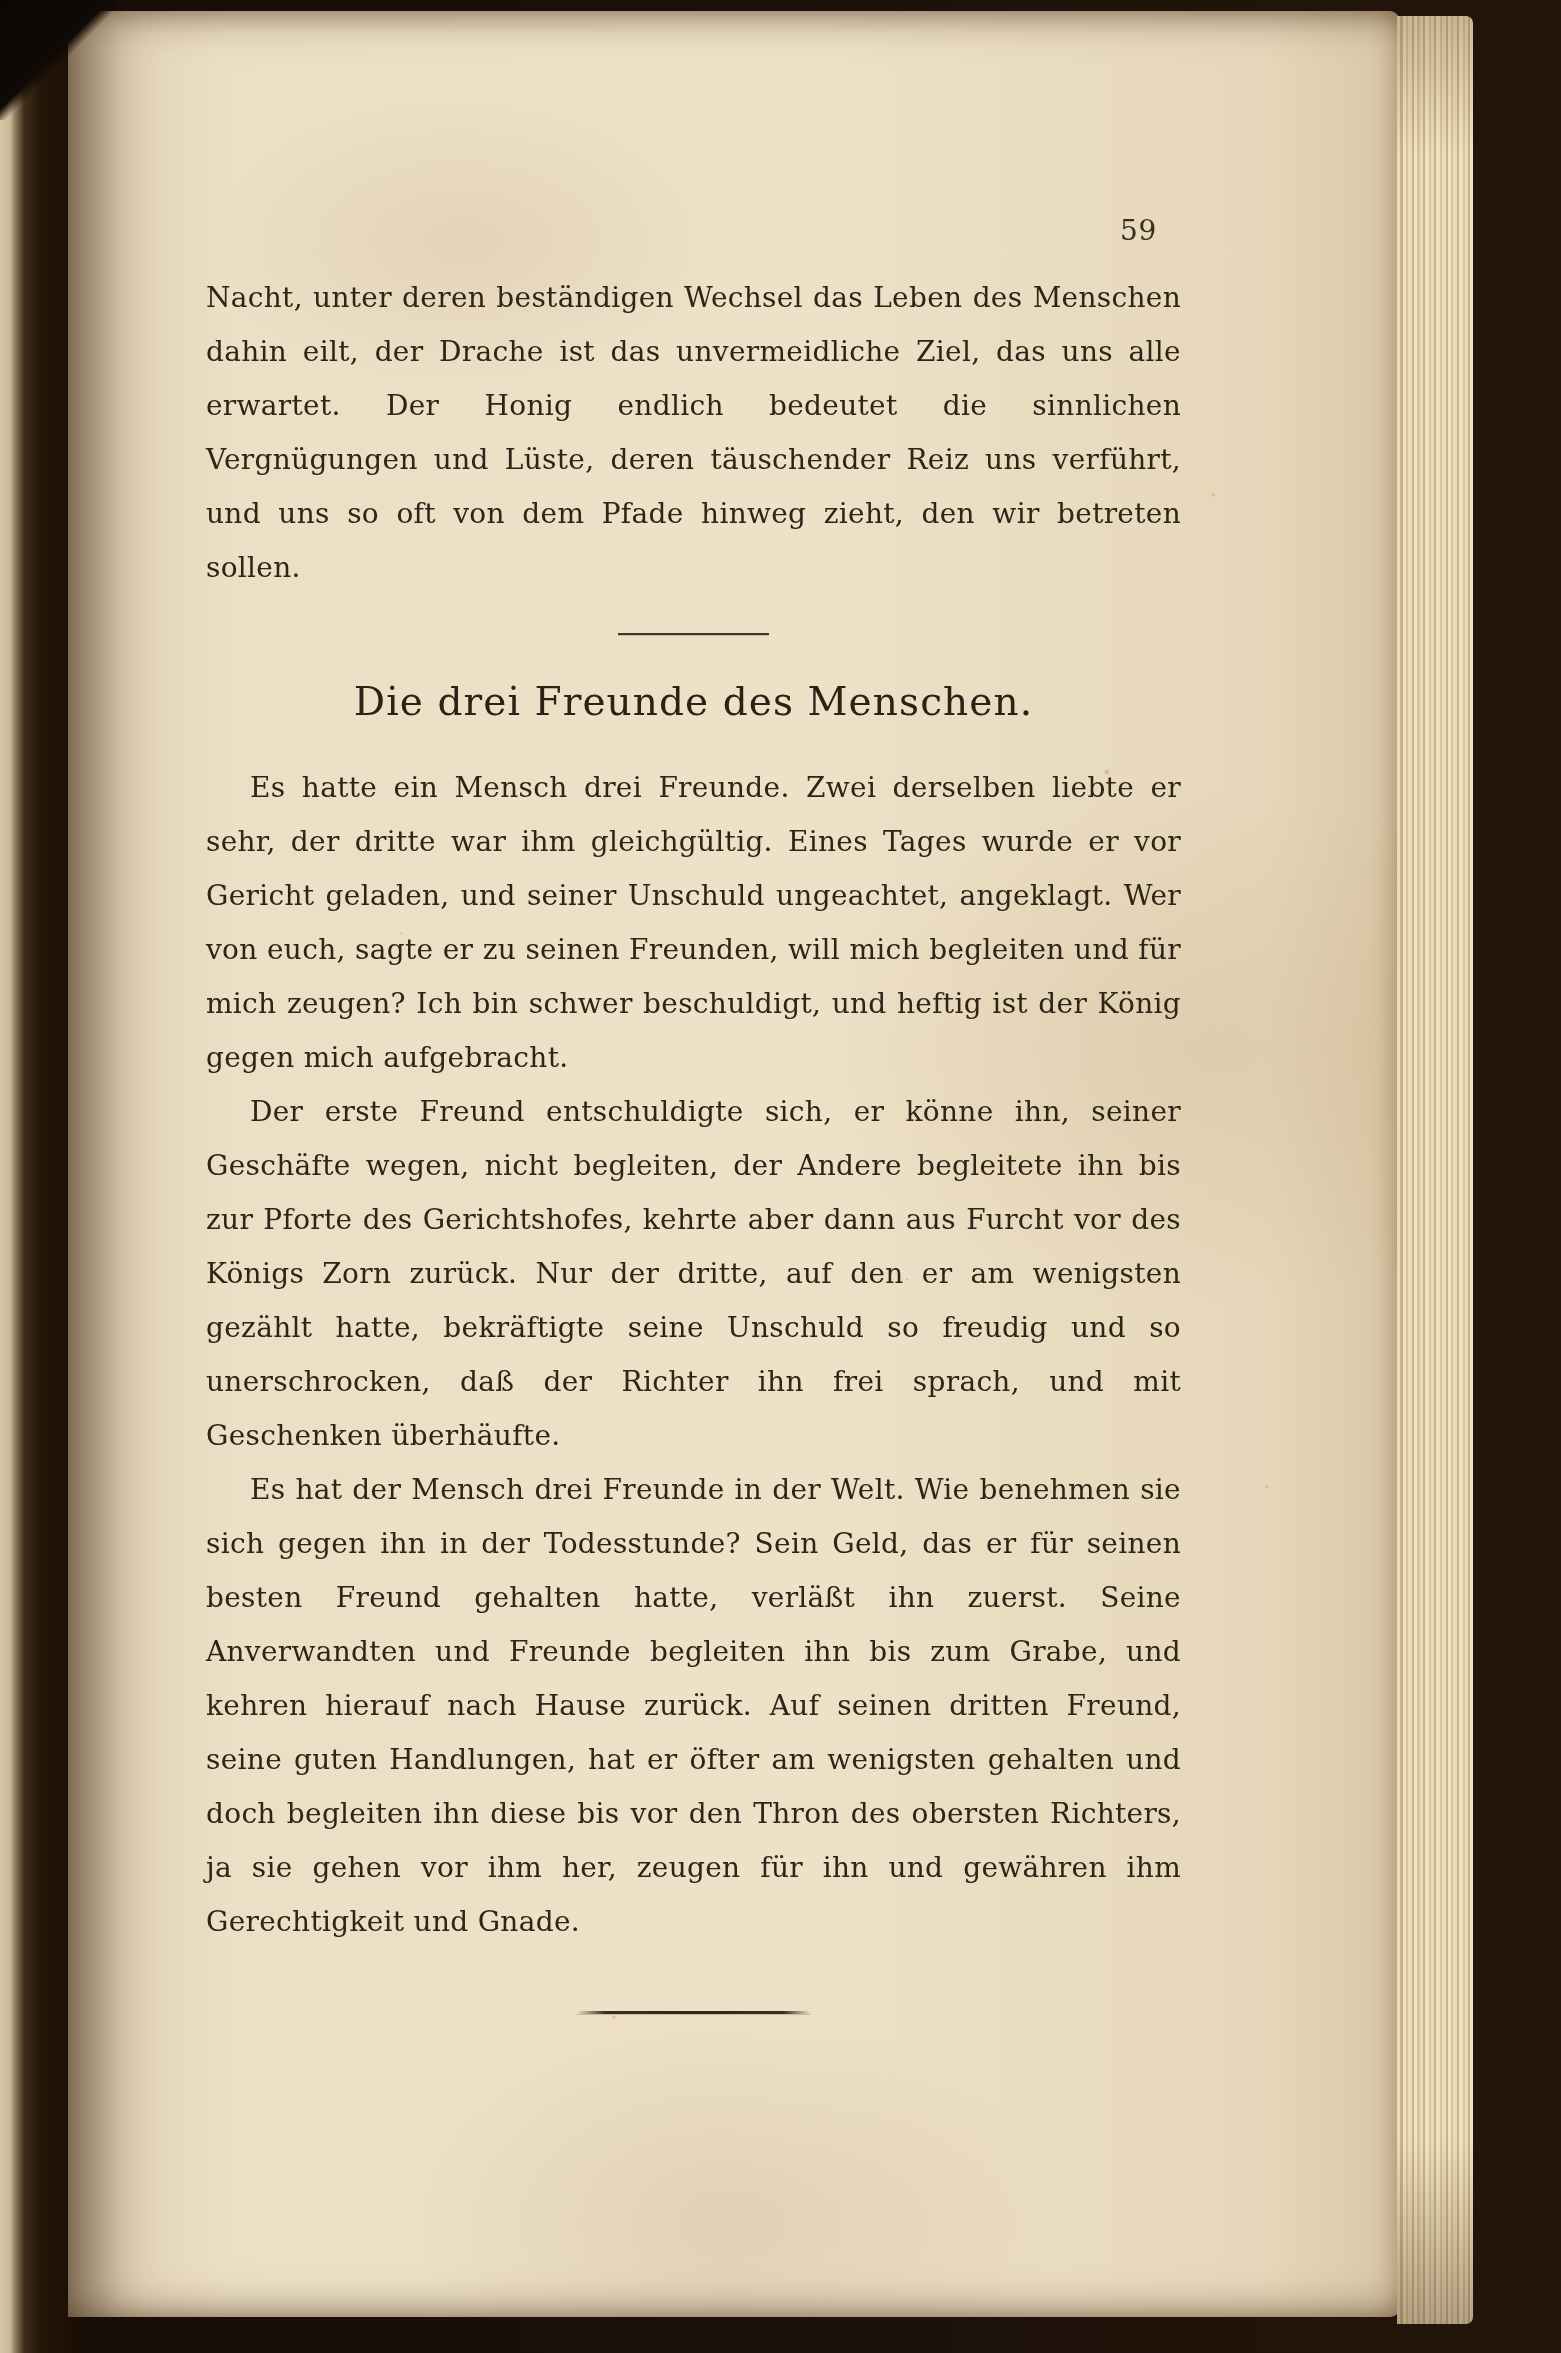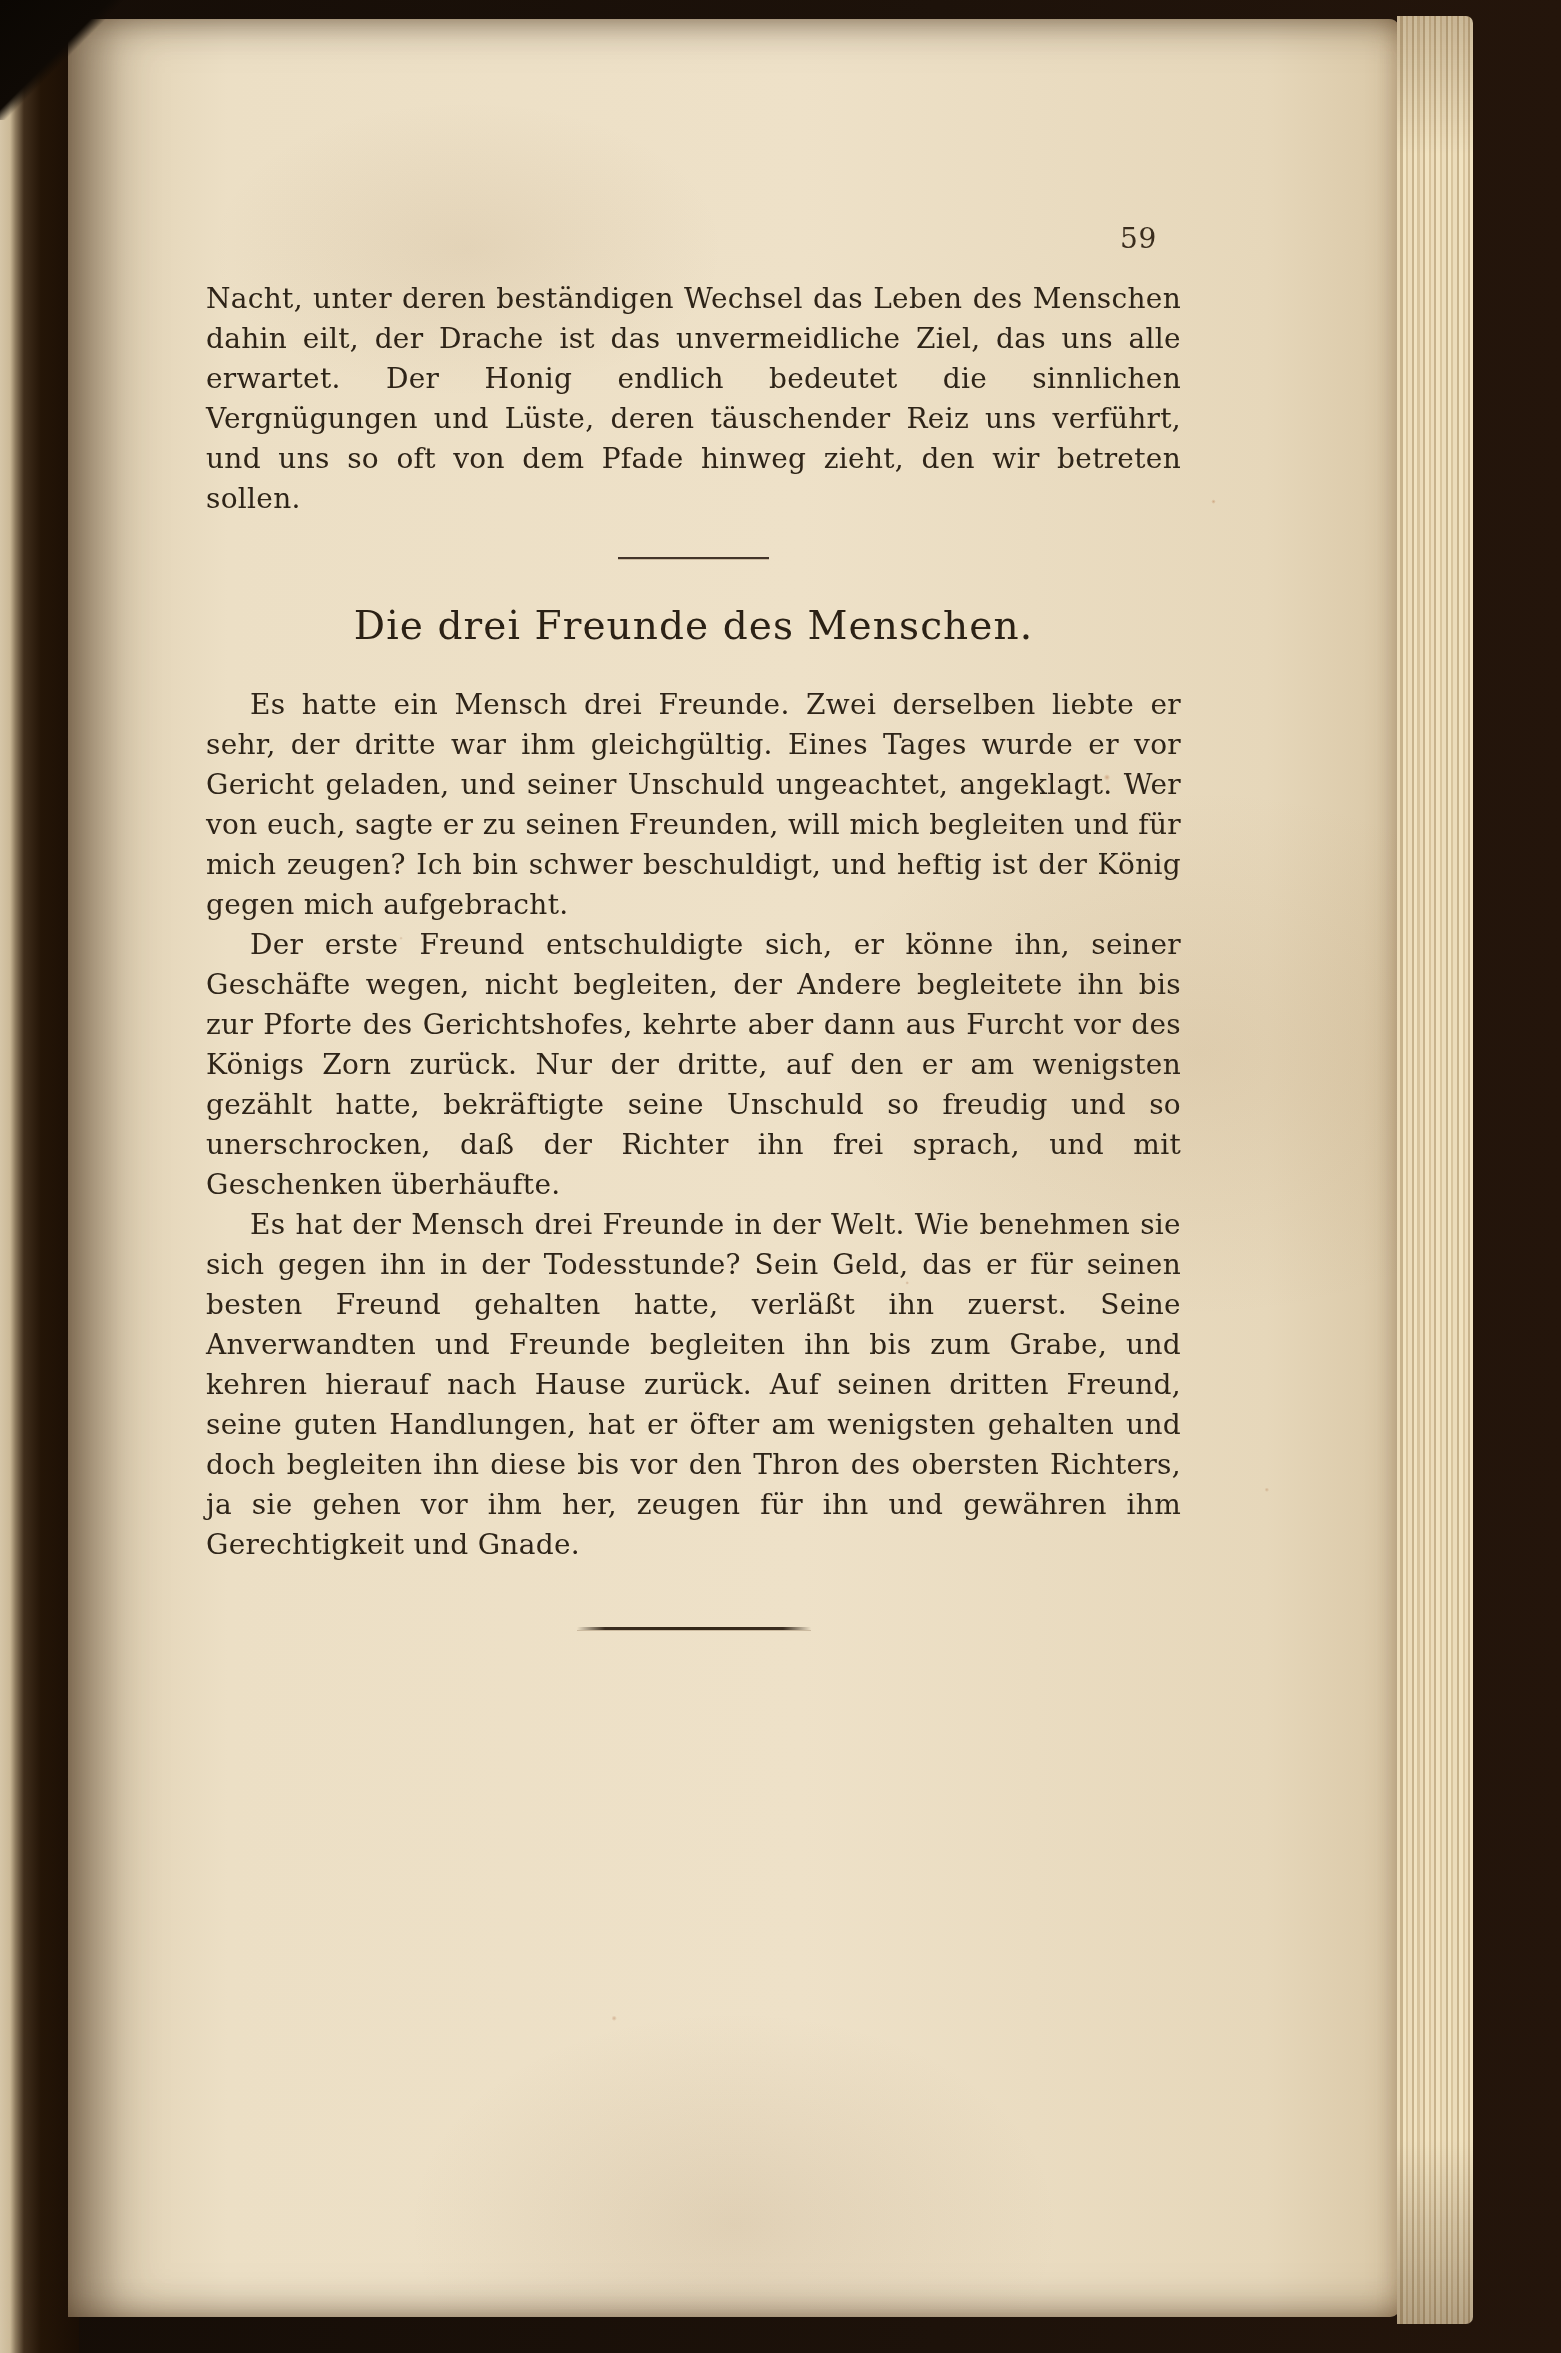--- a/index.html
+++ b/index.html
@@ -47,38 +47,37 @@
       radial-gradient(circle 2.8px at 25% 40%, rgba(150,85,45,.25), transparent 65%),
       radial-gradient(ellipse 366px 211px at 30% 10%, rgba(140,100,55,.10), transparent 70%),
       radial-gradient(ellipse 536px 366px at 85% 45%, rgba(150,110,60,.11), transparent 72%),
       radial-gradient(ellipse 451px 296px at 50% 96%, rgba(130,95,55,.13), transparent 72%),
       linear-gradient(90deg,#cdbc9e 0%,#e2d3b6 4%,#ecdfc5 12%,#eee1c8 55%,#e6d7ba 90%,#d9c7a6 100%);
     box-shadow:
       inset 49px 0 63px -21px rgba(55,32,14,.55),
       inset -15.5px 0 31px -14px rgba(120,85,45,.38),
       inset 0 18.3px 34px -18.3px rgba(60,40,20,.50),
       inset 0 -18.3px 34px -18.3px rgba(80,55,30,.45);
-    margin-top: 8px;
   }
   
   .corner-shadow{
     position:absolute;left:0;top:0;width:141px;height:120px;
     background:linear-gradient(135deg,#0b0703 0%,#0f0a05 42%,rgba(15,10,5,0) 48%);
   }
   .page-content{
     position:absolute;left:138px;top:203px;width:975px;
     color:#2e2418;
   }
   .page-number{
     text-align:right;padding-right:24px;
     font-size:28px;letter-spacing:0.7px;color:#3a2d1e;
     margin:0 0 24px 0;
   }
   .body-par{
-    font-size:28px;line-height:40px;letter-spacing:0.3px;
+    font-size:28px;line-height:54px;letter-spacing:0.3px;
     text-align:justify;margin:0;
     color:#2e2418;
   }
   .indent{text-indent:44px;}
   .rule{
     height:2.1px;background:#43352a;border:0;
     width:151px;margin:38px auto 44px auto;
     box-shadow:0 0.7px 0 rgba(120,90,60,.4);
   }
   .rule.end{

